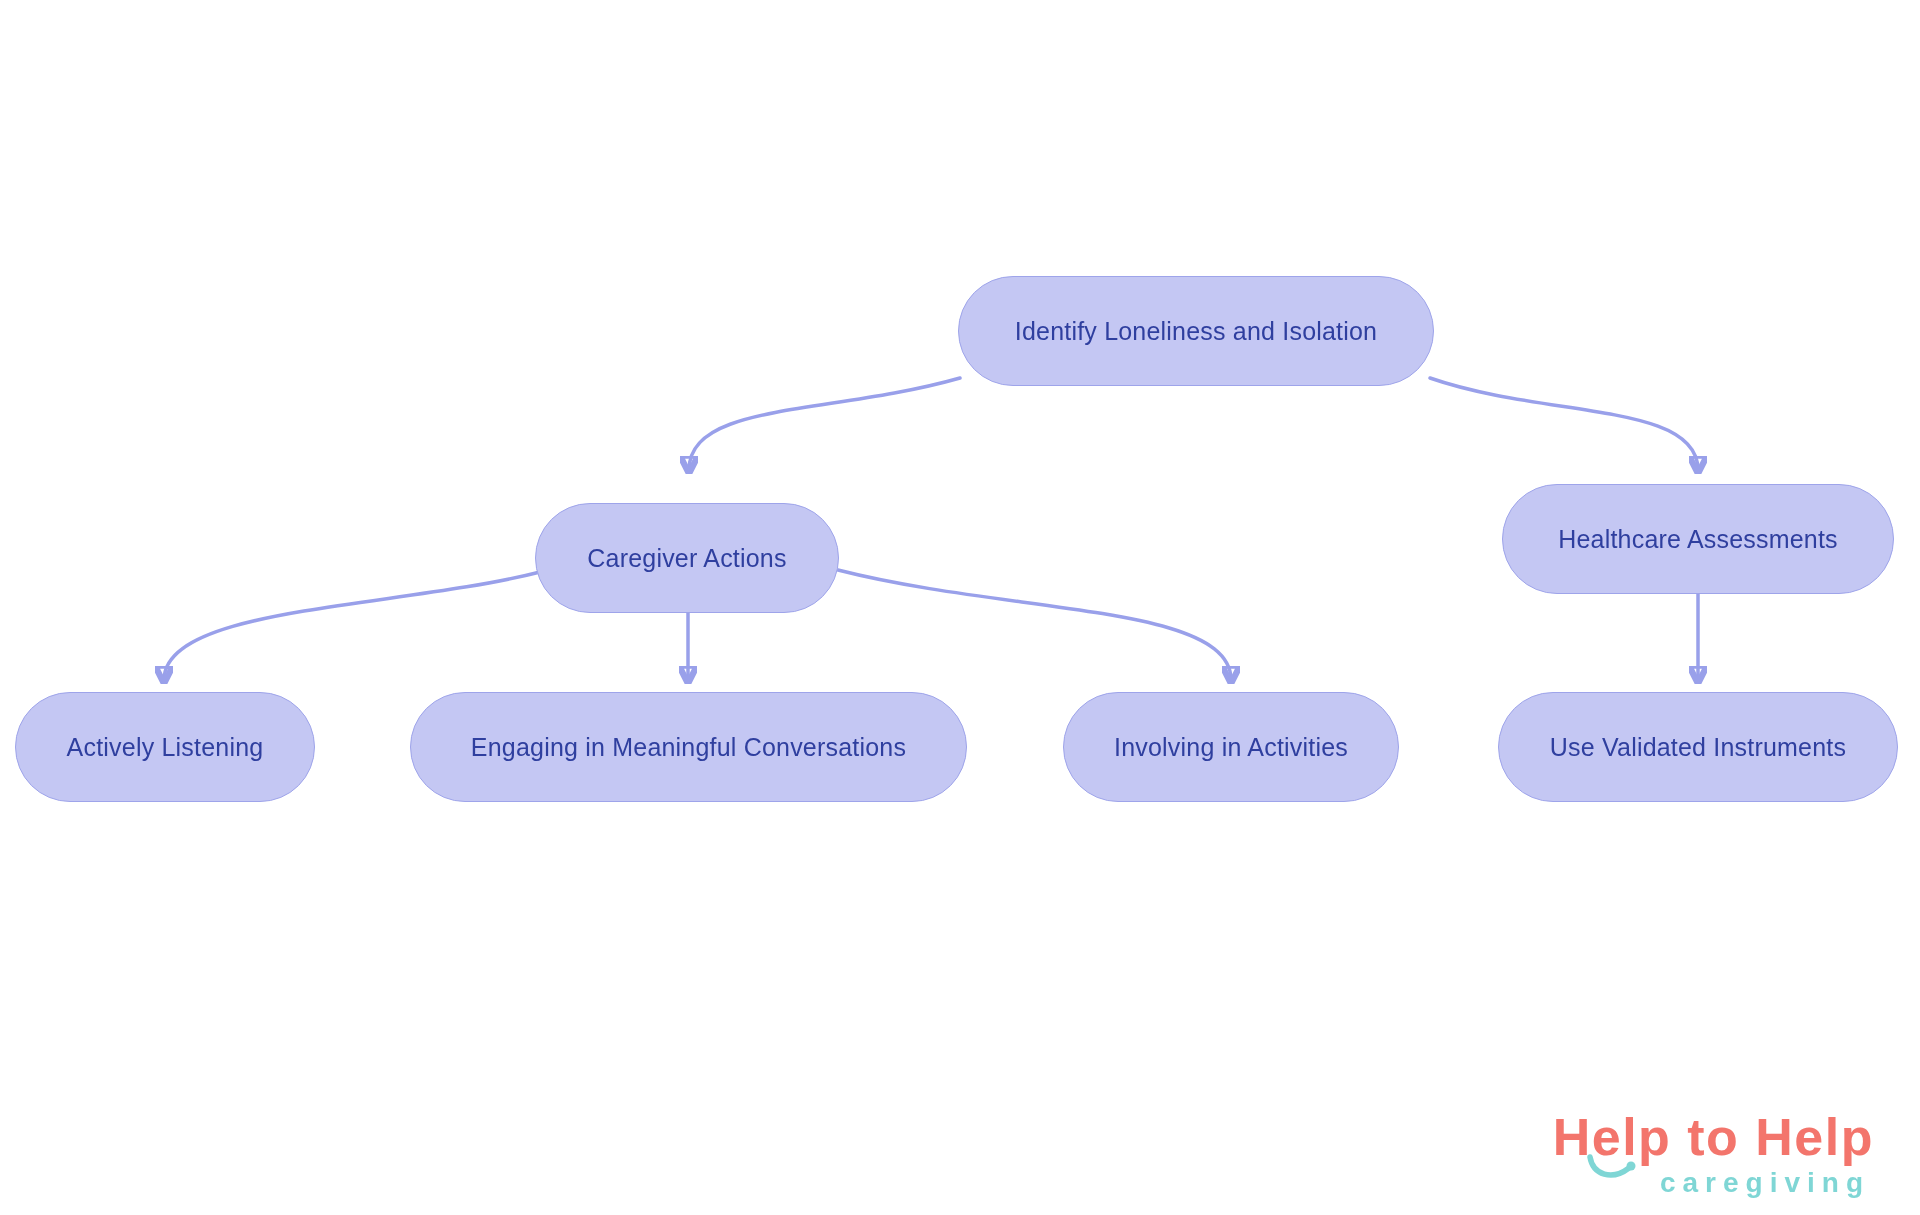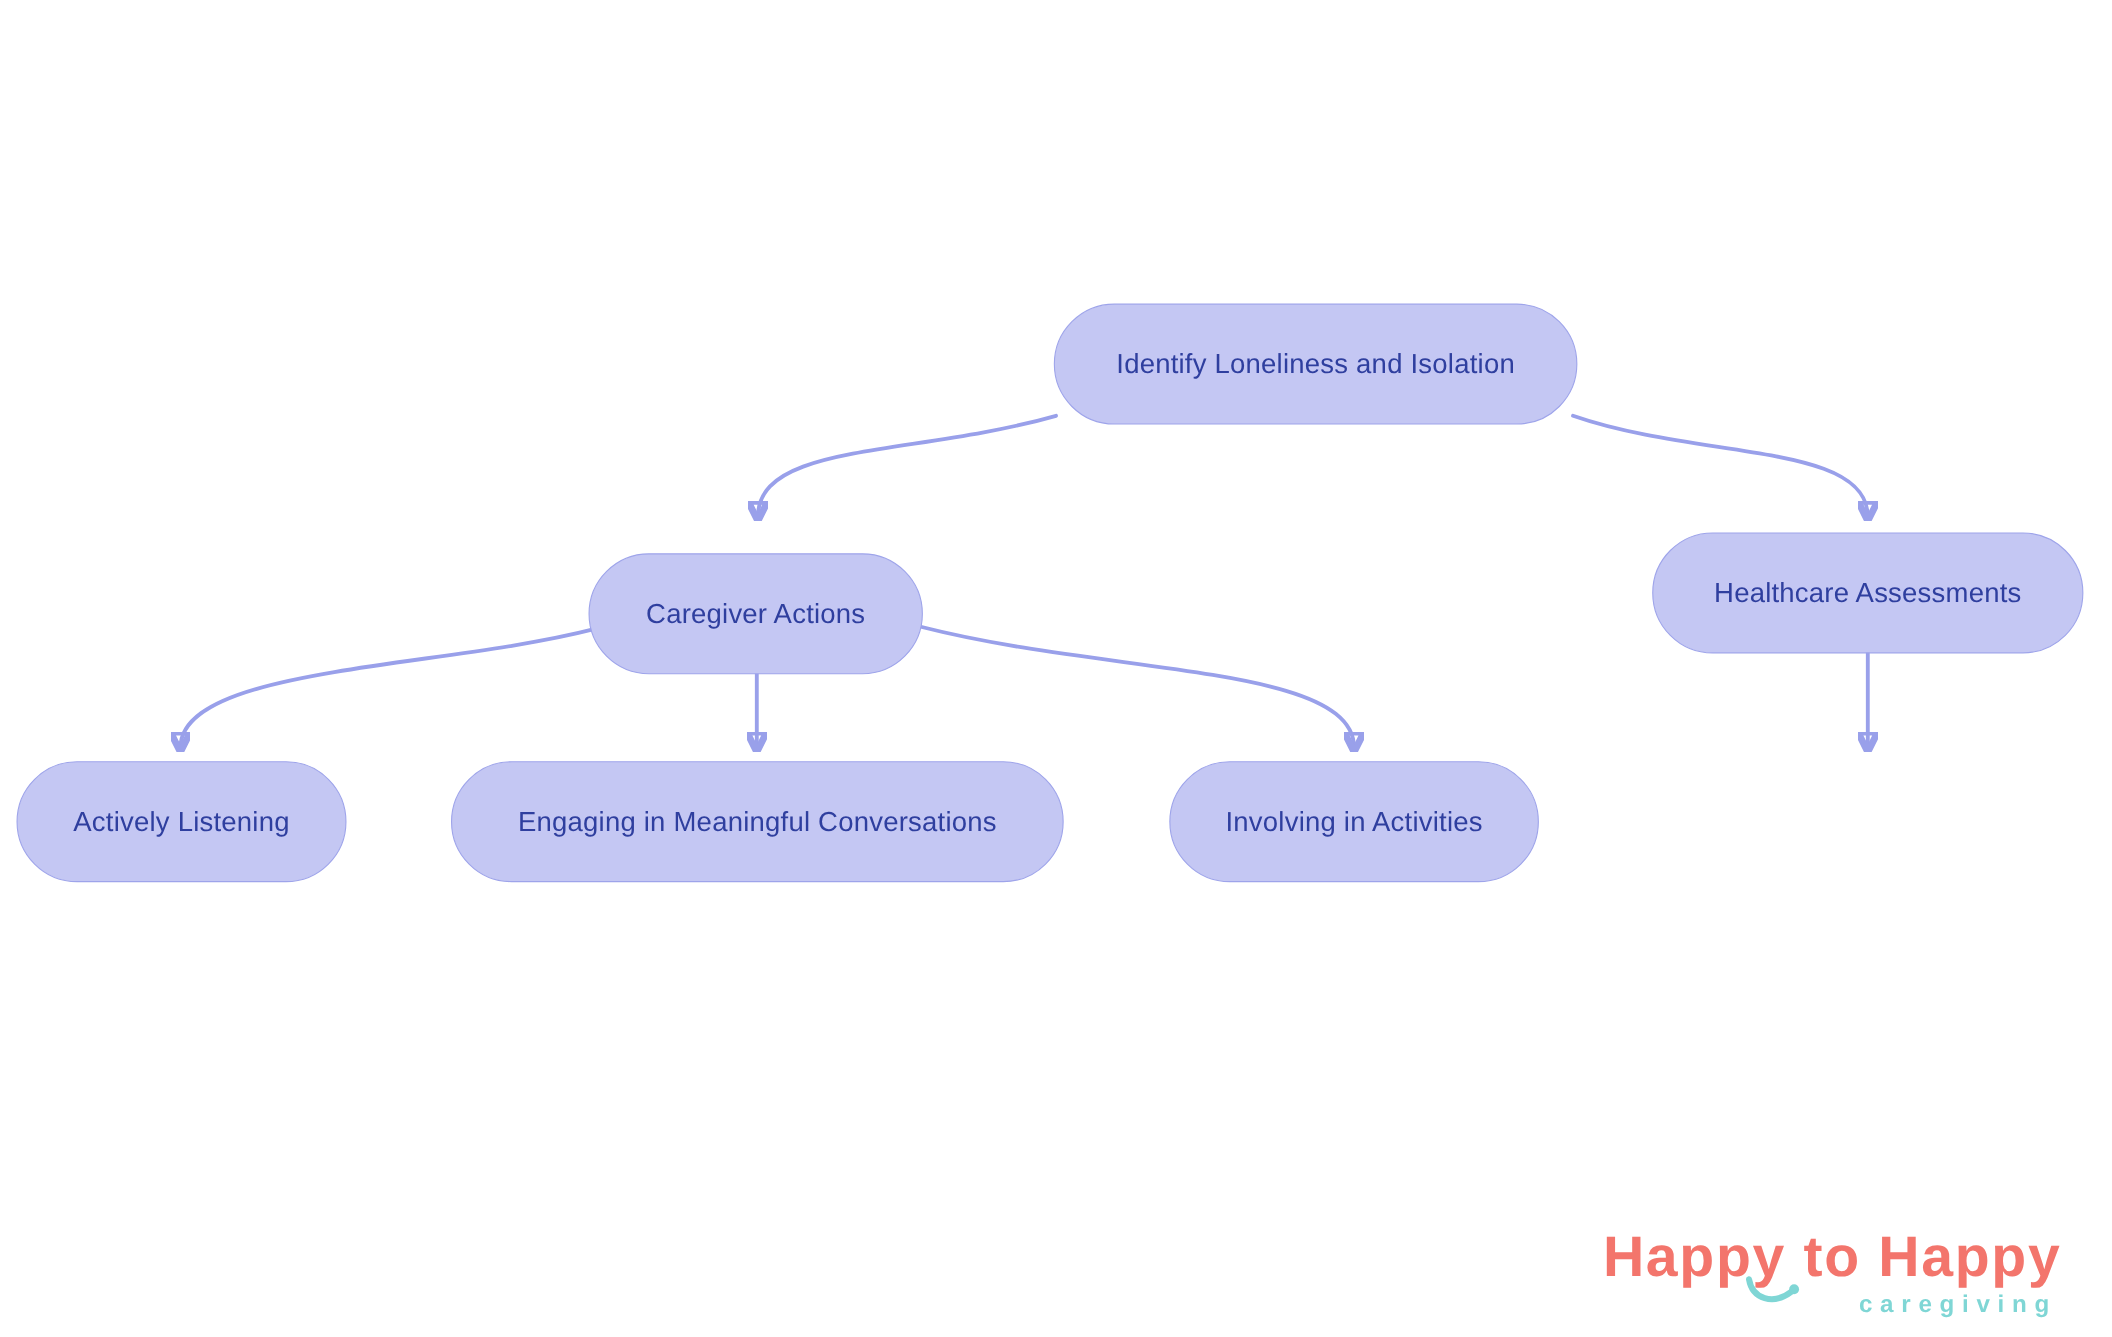--- a/index.html
+++ b/index.html
@@ -78,21 +78,21 @@
   .logo .smile{
     position:absolute;
     left:182px;
     top:44px;
     width:52px;
     height:30px;
     pointer-events:none;
   }
   .logo .subtitle{
     margin-top:2px;
-    font-size:22px;
+    font-size:28px;
     font-weight:600;
     letter-spacing:7px;
     color:var(--subtitle);
     padding-right:4px;
   }
 </style>
 </head>
 <body>
 
 <div class="canvas">
@@ -128,24 +128,27 @@
   </div>
 
   <div class="node node-conversations">
     <span>Engaging in Meaningful Conversations</span>
   </div>
 
   <div class="node node-activities">
     <span>Involving in Activities</span>
   </div>
 
+  <div class="node node-instruments">
+    <span>Use Validated Instruments</span>
+  </div>
 
   <div class="logo">
     <div class="brand">
-      <span>Happy to Happy</span>
+      <span>Help to Help</span>
       <svg class="smile" viewBox="0 0 52 30" xmlns="http://www.w3.org/2000/svg">
         <path d="M4,3 C7,21 26,27 43,14" fill="none" stroke="#7fd6d5" stroke-width="5.5" stroke-linecap="round"></path>
         <circle cx="45" cy="12" r="4.5" fill="#7fd6d5"></circle>
       </svg>
     </div>
     <div class="subtitle">caregiving</div>
   </div>
 
 </div>
 

